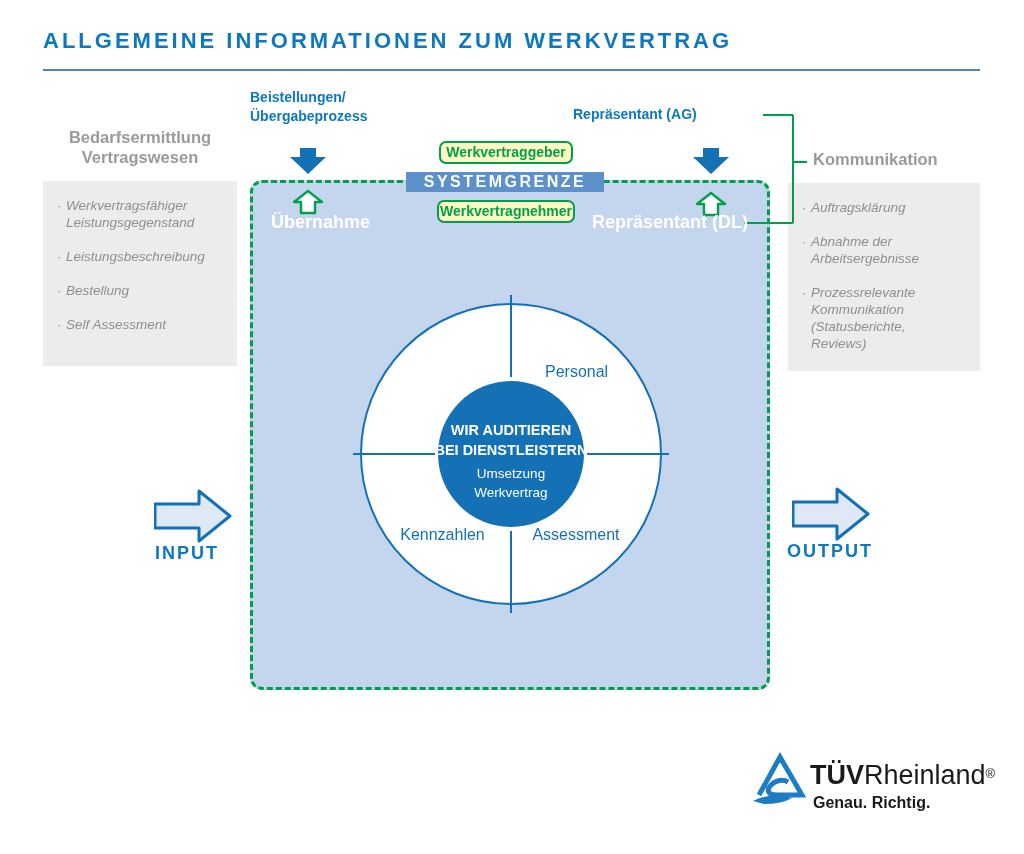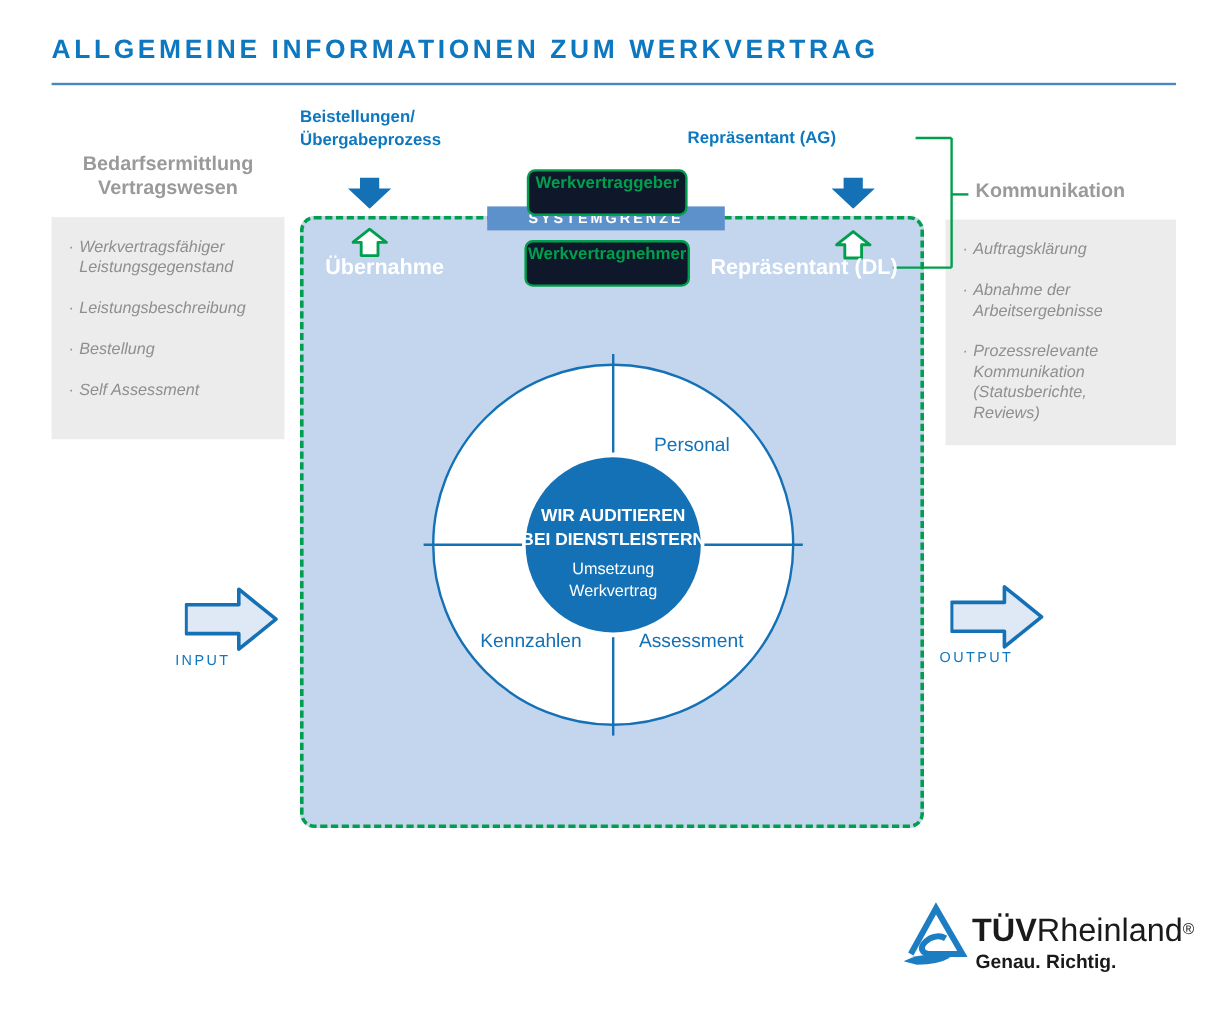--- a/index.html
+++ b/index.html
@@ -41,42 +41,42 @@
   .gray-list{margin:0;padding:0;list-style:none;font-size:13.5px;line-height:17px;color:var(--gray-text);}
   .gray-list li{position:relative;padding-left:9px;margin-bottom:17px;}
   .gray-list li::before{content:"·";position:absolute;left:0;top:0;}
 
   
   .main-box{left:250px;top:180px;width:520px;height:510px;box-sizing:border-box;
     background:var(--panel-blue);border:3px dashed var(--green);border-radius:12px;}
 
   
   .bar-systemgrenze{left:406px;top:172px;width:198px;height:20px;line-height:20px;background:var(--bar-blue);
-    color:#fff;font-weight:bold;font-size:12px;letter-spacing:2.5px;text-align:center;z-index:4;}
-  .green-tag{box-sizing:border-box;height:39px;line-height:19px;background:#0f172a;border:2px solid var(--green);
+    color:#fff;font-weight:bold;font-size:16px;letter-spacing:2.5px;text-align:center;z-index:4;}
+  .green-tag{box-sizing:border-box;height:23px;line-height:19px;background:#fef9c3;border:2px solid var(--green);
     border-radius:7px;color:var(--green);font-weight:bold;font-size:14px;text-align:center;z-index:5;}
   .tag-geber{left:439px;top:141px;width:134px;}
   .tag-nehmer{left:437px;top:200px;width:138px;}
 
   .white-lbl{color:#fff;font-weight:bold;font-size:18px;z-index:3;}
   .lbl-uebernahme{left:271px;top:212px;}
   .lbl-repr-dl{left:592px;top:212px;}
 
   
   .wheel-lbl{color:var(--solid-blue);font-size:16px;line-height:20px;z-index:3;}
   .q-arbeitsmaterial{left:383px;top:354px;width:115px;text-align:center;}
   .q-personal{left:545px;top:362px;}
   .q-kennzahlen{left:385px;top:525px;width:115px;text-align:center;}
   .q-dokumente{left:521px;top:525px;width:110px;text-align:center;}
   .center-text{left:421px;top:420px;width:180px;text-align:center;color:#fff;z-index:3;}
   .center-title{font-size:14.5px;font-weight:bold;line-height:20px;margin:0 0 4px 0;}
   .center-sub{font-size:13.5px;line-height:19px;margin:0;}
 
   
-  .io-lbl{color:var(--blue);font-weight:normal;font-size:12px;letter-spacing:2px;text-align:left;}
+  .io-lbl{color:var(--blue);font-weight:bold;font-size:18px;letter-spacing:2px;text-align:center;}
   .lbl-input{left:146px;top:543px;width:82px;}
   .lbl-output{left:783px;top:541px;width:94px;}
 
   
   .brand{left:810px;top:760px;font-size:27px;color:var(--ink);white-space:nowrap;}
   .brand .b{font-weight:bold;}
   .brand sup{font-size:13px;vertical-align:6px;}
   .tagline{left:813px;top:794px;font-size:16px;font-weight:bold;color:var(--ink);}
 
   svg{display:block;}

